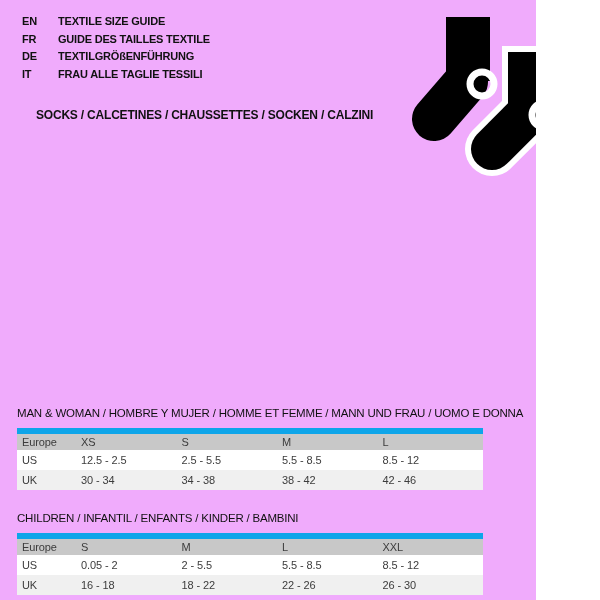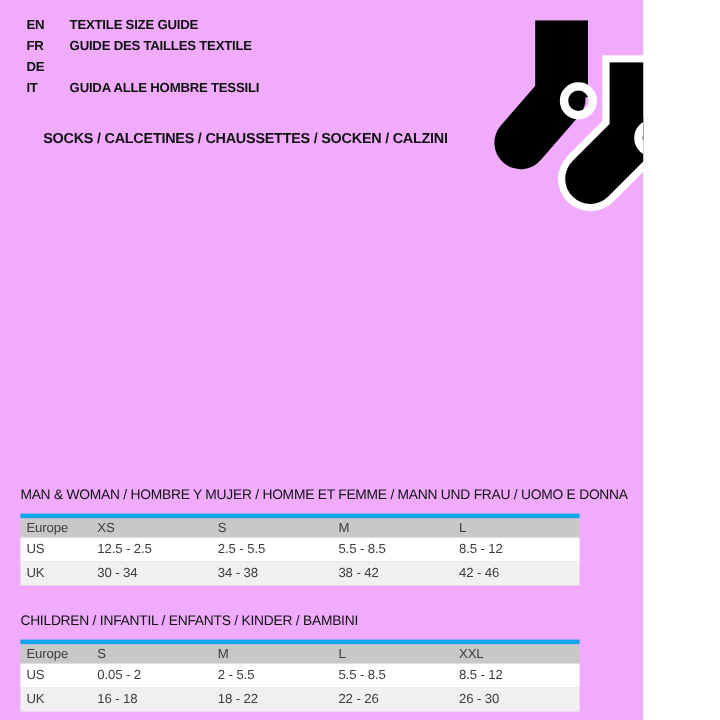--- a/index.html
+++ b/index.html
@@ -45,21 +45,21 @@
   .tbl-title {
     margin: 0;
     height: 22px;
     line-height: 15px;
     font-size: 11.5px;
     font-weight: 400;
     color: #111111;
     letter-spacing: -0.2px;
     white-space: nowrap;
   }
-  .tbl { width: 466px; border-top: 4px solid #0ea5e9; }
+  .tbl { width: 466px; border-top: 6px solid #0ea5e9; }
   .tbl-head {
     display: grid;
     grid-template-columns: 64px 1fr 1fr 1fr 1fr;
     background: #c8c8c8;
     height: 16px;
     align-items: center;
   }
   .tbl-row {
     display: grid;
     grid-template-columns: 64px 1fr 1fr 1fr 1fr;
@@ -86,24 +86,25 @@
       <div class="lang-row">
         <span class="lang-code">EN</span>
         <span class="lang-label">TEXTILE SIZE GUIDE</span>
       </div>
       <div class="lang-row">
         <span class="lang-code">FR</span>
         <span class="lang-label">GUIDE DES TAILLES TEXTILE</span>
       </div>
       <div class="lang-row">
         <span class="lang-code">DE</span>
+        <span class="lang-label">TEXTILGRÖßENFÜHRUNG</span>
       </div>
       <div class="lang-row">
         <span class="lang-code">IT</span>
-        <span class="lang-label">GUIDA ALLE HOMBRE TESSILI</span>
+        <span class="lang-label">FRAU ALLE TAGLIE TESSILI</span>
       </div>
     </div>
 
   <div class="category-line">SOCKS / CALCETINES / CHAUSSETTES / SOCKEN / CALZINI</div>
 
   <svg class="socks-svg" width="155" height="170" viewBox="0 0 155 170" aria-hidden="true">
 
     <g>
       <rect x="43" y="7" width="44" height="64" fill="#000000"></rect>
       <line x1="63" y1="72" x2="31" y2="109" stroke="#000000" stroke-width="44" stroke-linecap="round"></line>

